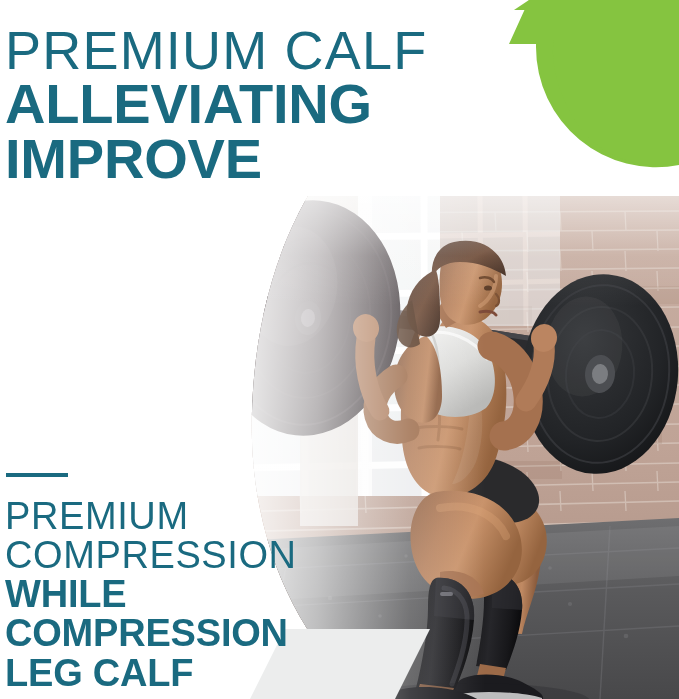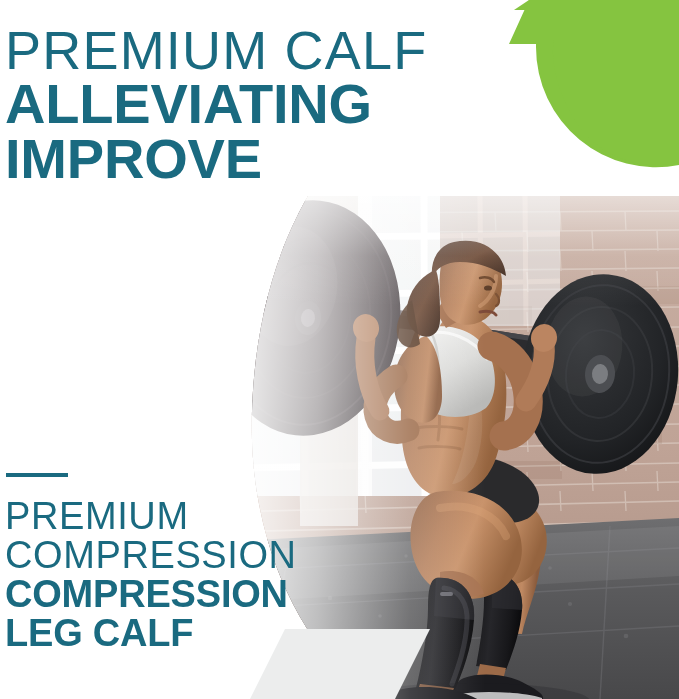--- a/index.html
+++ b/index.html
@@ -554,17 +554,18 @@
     <div class="hl-line hl-thin">PREMIUM CALF</div>
     <div class="hl-line hl-bold">ALLEVIATING</div>
     <div class="hl-line hl-bold">IMPROVE</div>
   </div>
 
   <div class="divider"></div>
 
   <div class="subhead">
     <div class="sh-line sh-thin">PREMIUM</div>
     <div class="sh-line sh-thin">COMPRESSION</div>
+    <div class="sh-line sh-bold">WHILE</div>
     <div class="sh-line sh-bold">COMPRESSION</div>
     <div class="sh-line sh-bold">LEG CALF</div>
   </div>
 
 </div>
 
 </body></html>

